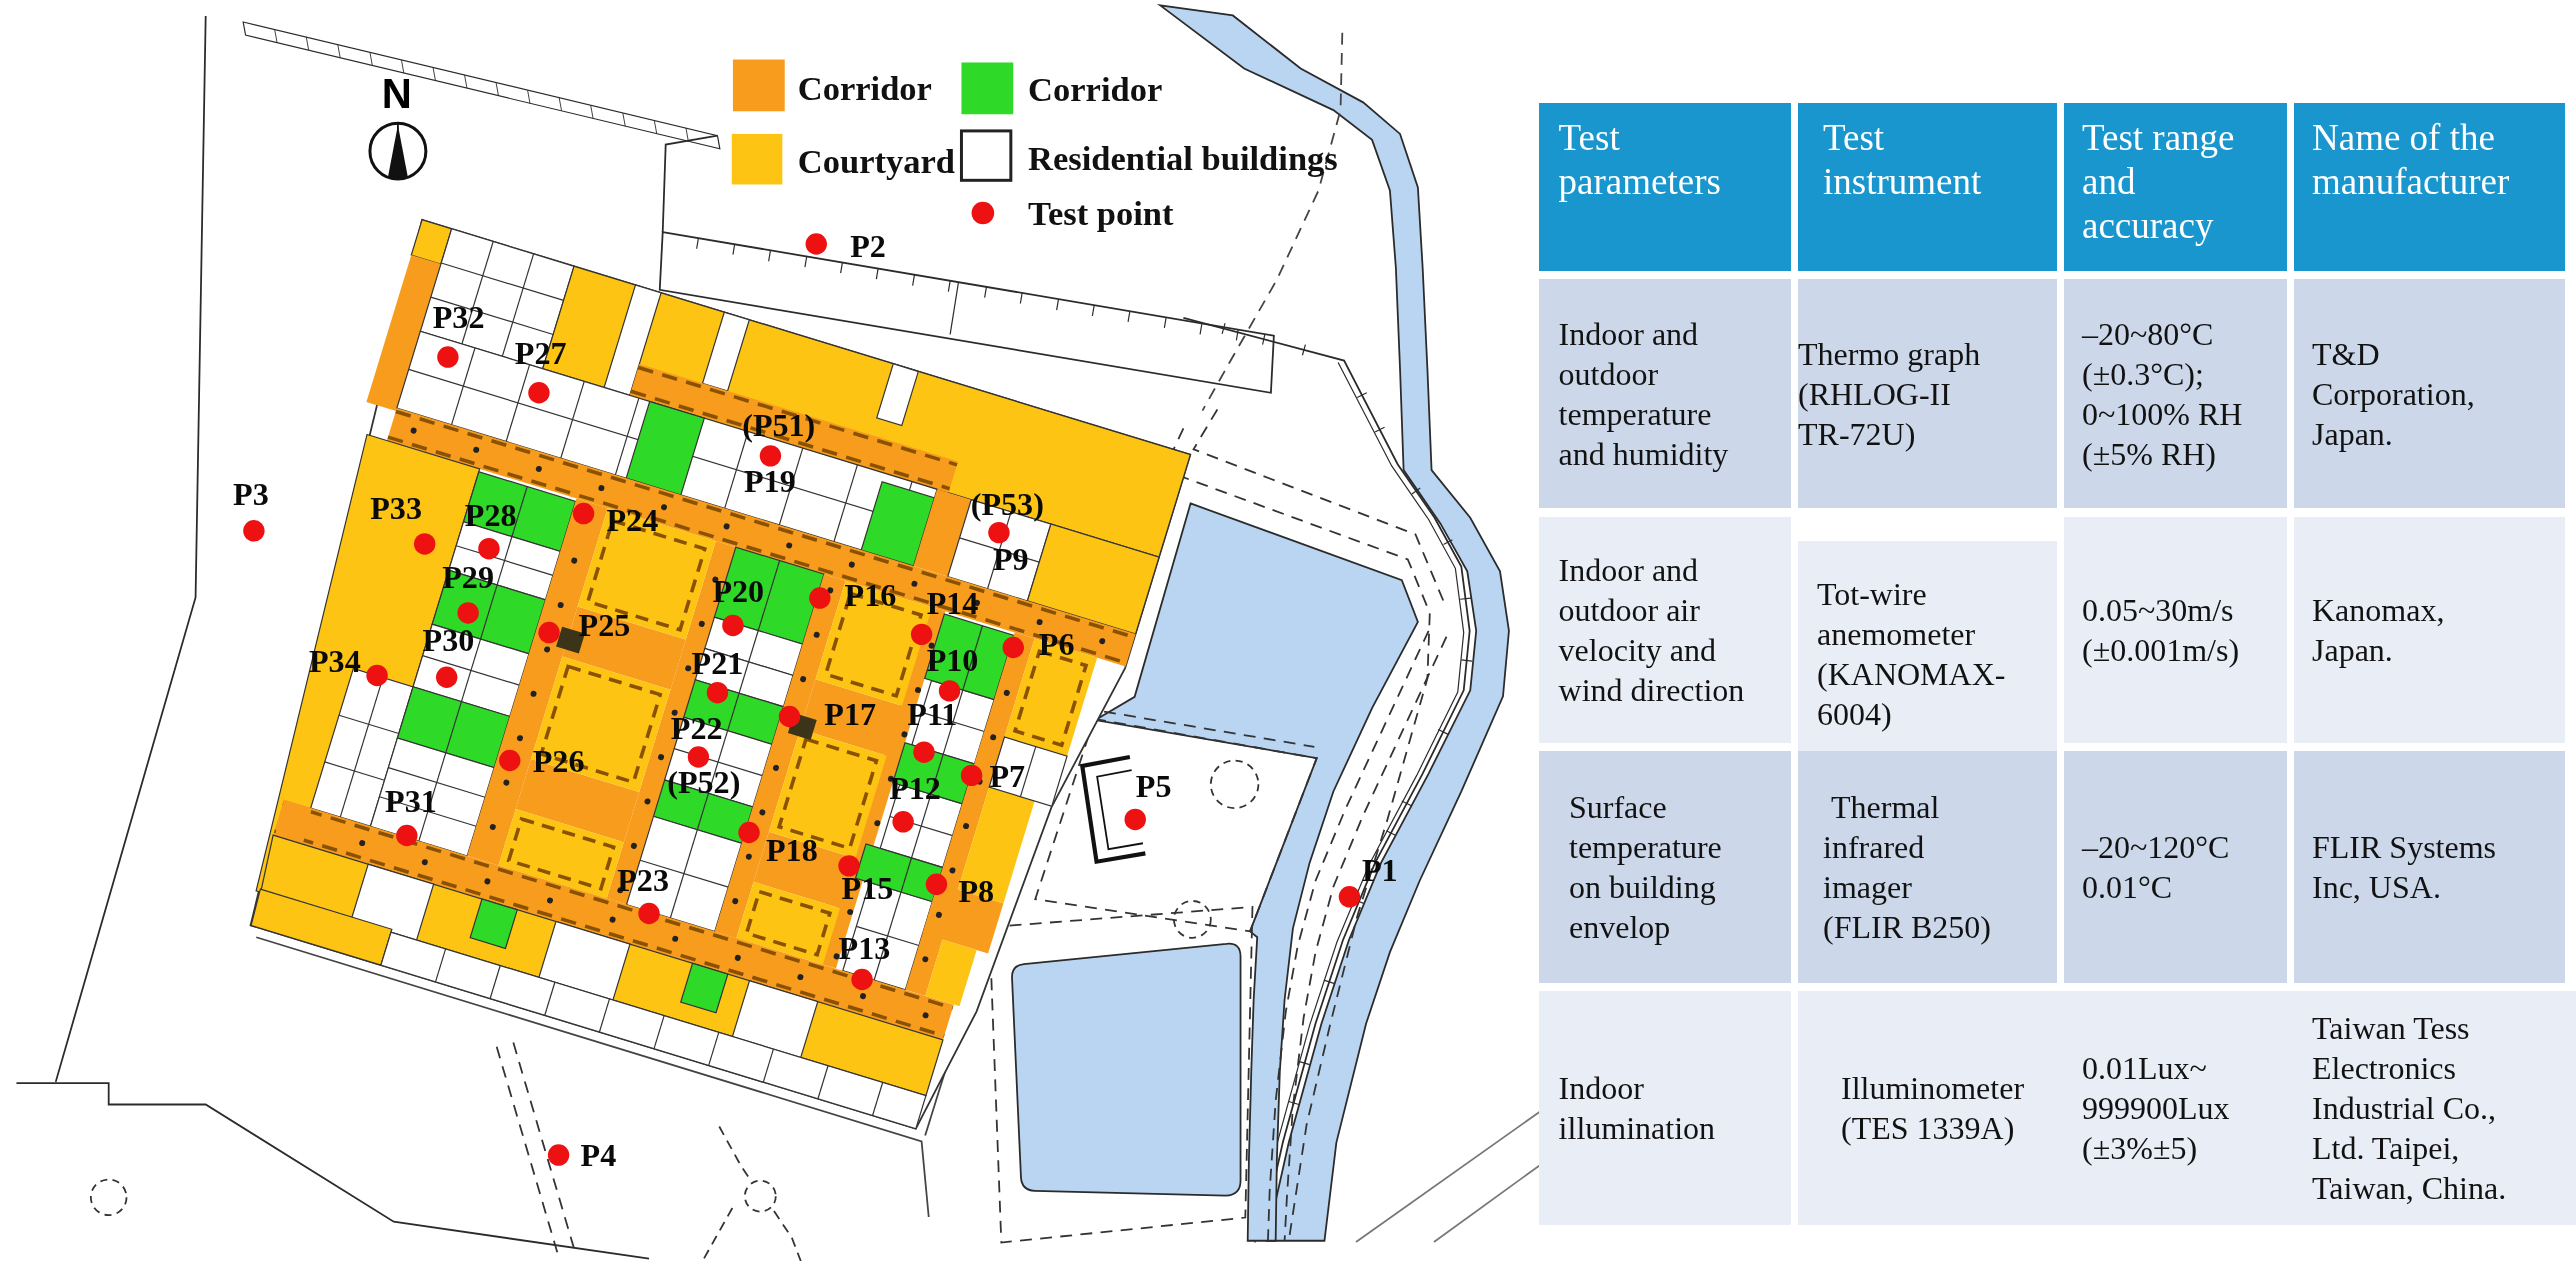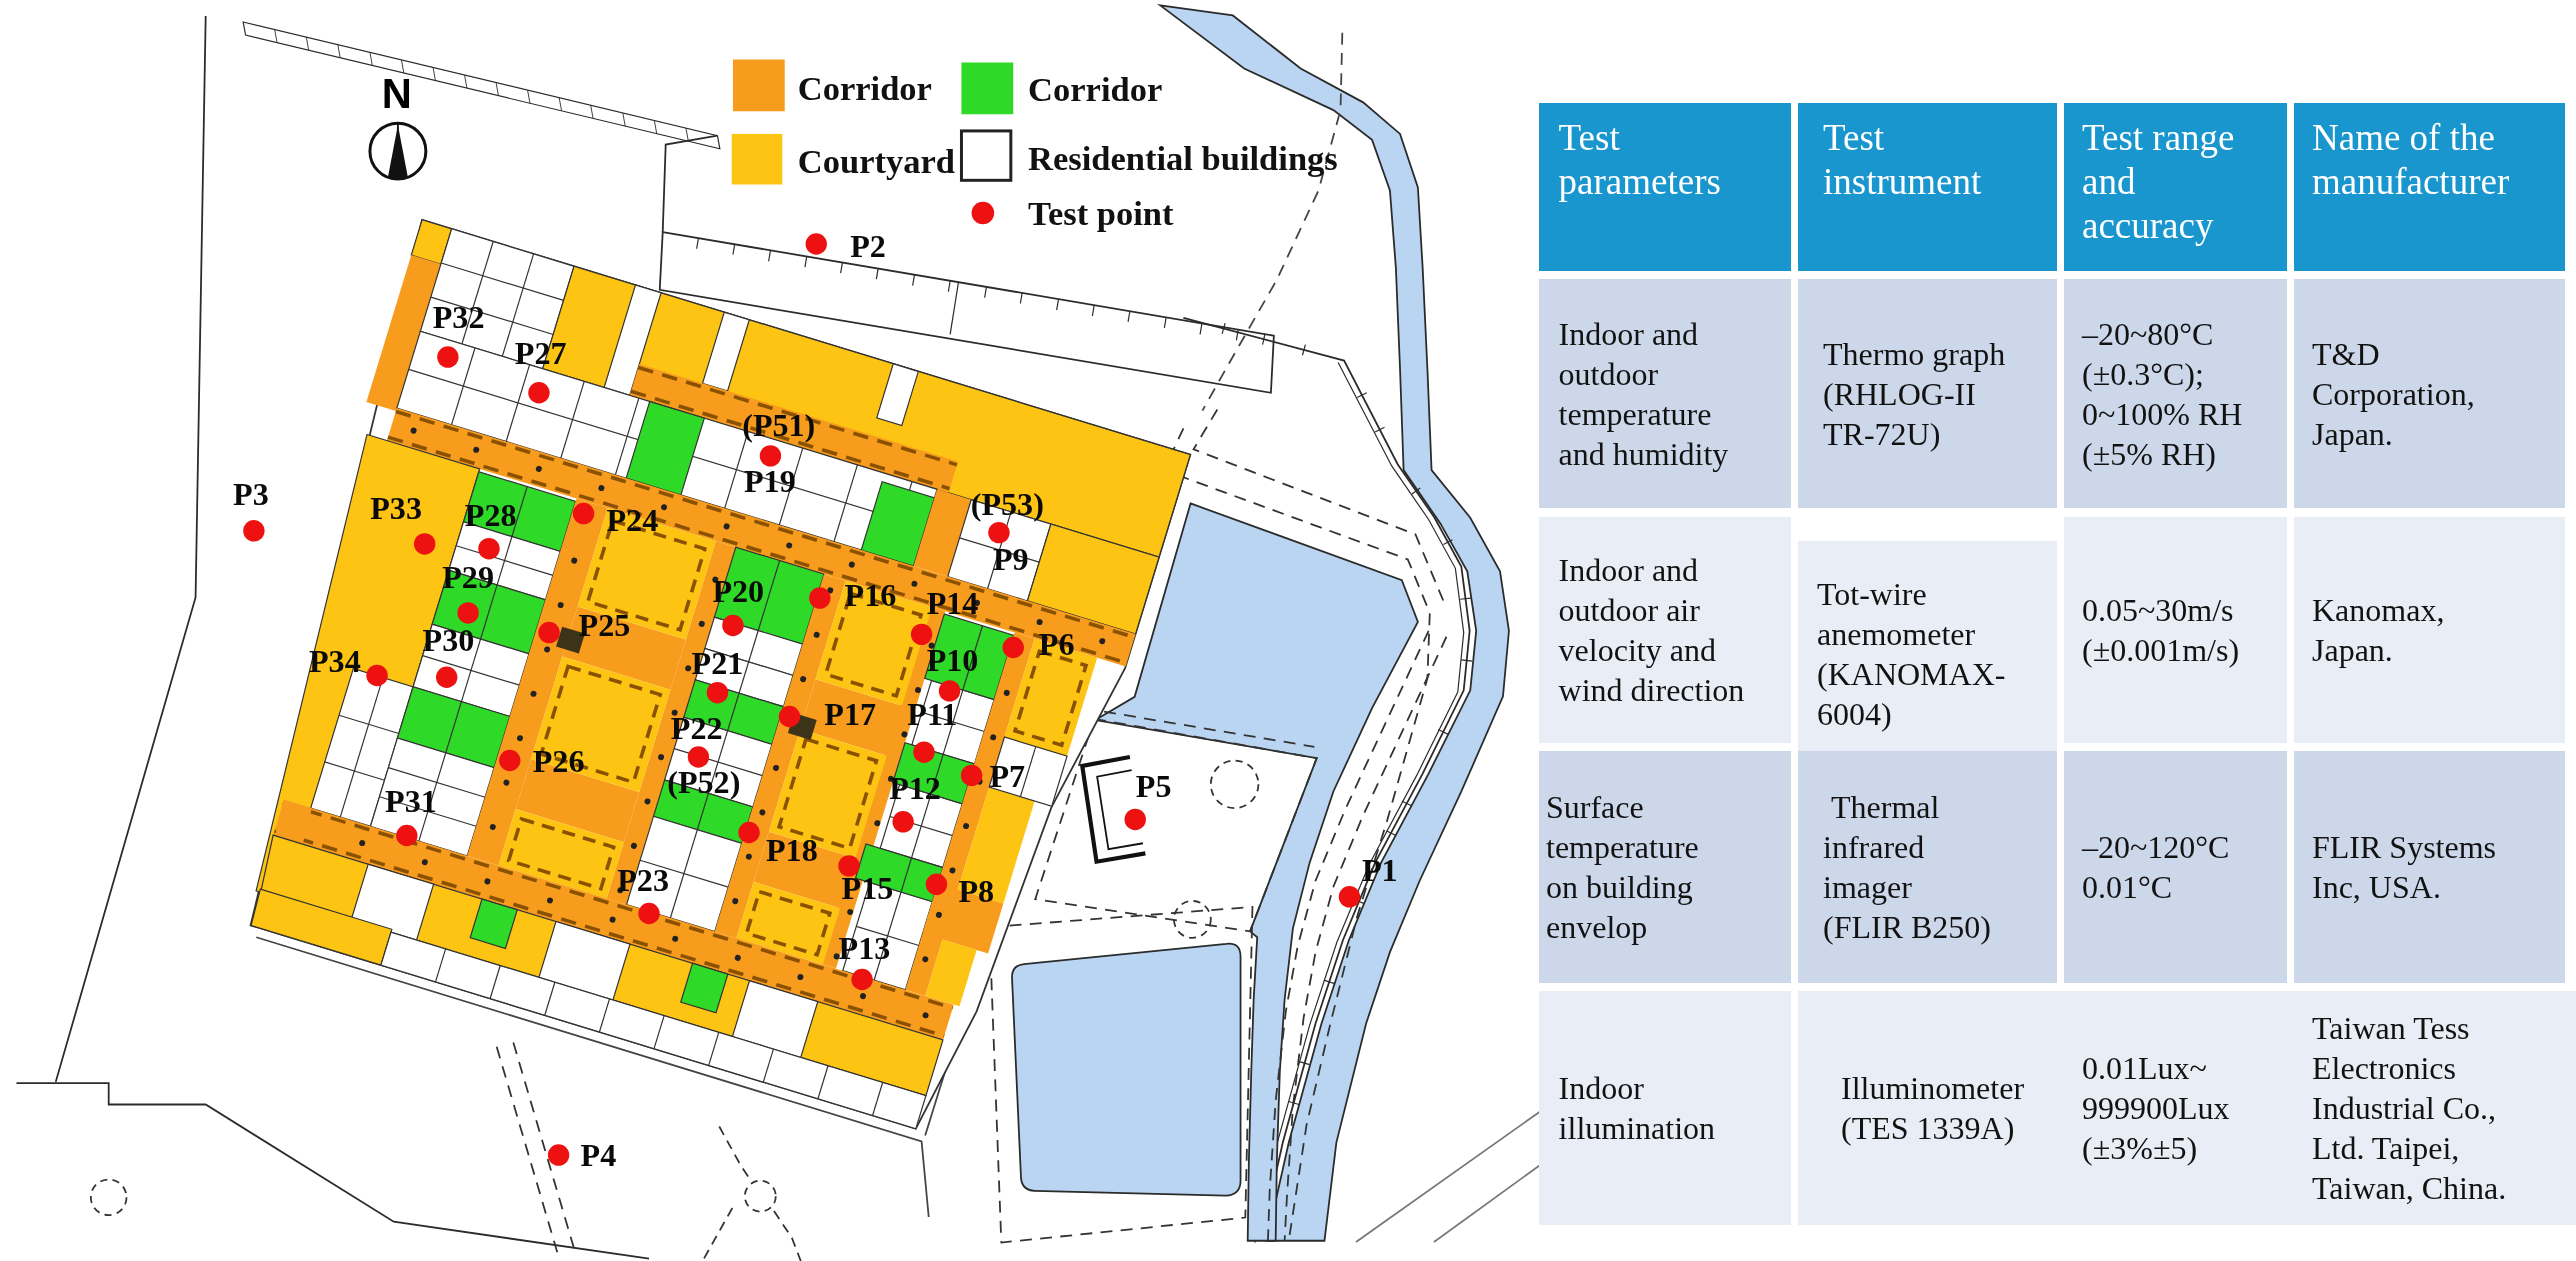--- a/index.html
+++ b/index.html
@@ -528,35 +528,35 @@
 <div class="th" style="left:1539px;top:103px;width:252px;height:168px;padding-left:19.6px">Test<br>parameters</div>
 
 <div class="th" style="left:1798px;top:103px;width:259px;height:168px;padding-left:25px">Test<br>instrument</div>
 
 <div class="th" style="left:2064px;top:103px;width:223px;height:168px;padding-left:18px">Test range<br>and<br>accuracy</div>
 
 <div class="th" style="left:2294px;top:103px;width:271px;height:168px;padding-left:18px">Name of the<br>manufacturer</div>
 
 <div class="td r1" style="left:1539px;top:279px;width:252px;height:229px;padding-left:19.6px">Indoor and<br>outdoor<br>temperature<br>and humidity</div>
 
-<div class="td r1" style="left:1798px;top:279px;width:259px;height:229px;padding-left:25px">Thermo graph<br>(RHLOG-II<br>TR-72U)</div>
+<div class="td r1" style="left:1798px;top:279px;width:259px;height:229px;">Thermo graph<br>(RHLOG-II<br>TR-72U)</div>
 
 <div class="td r1" style="left:2064px;top:279px;width:223px;height:229px;padding-left:18px">–20~80°C<br>(±0.3°C);<br>0~100% RH<br>(±5% RH)</div>
 
 <div class="td r1" style="left:2294px;top:279px;width:271px;height:229px;padding-left:18px">T&amp;D<br>Corporation,<br>Japan.</div>
 
 <div class="td r2" style="left:1539px;top:517px;width:252px;height:226px;padding-left:19.6px">Indoor and<br>outdoor air<br>velocity and<br>wind direction</div>
 
 <div class="td r2" style="left:1798px;top:541px;width:259px;height:226px;padding-left:19px">Tot-wire<br>anemometer<br>(KANOMAX-<br>6004)</div>
 
 <div class="td r2" style="left:2064px;top:517px;width:223px;height:226px;padding-left:18px">0.05~30m/s<br>(±0.001m/s)</div>
 
 <div class="td r2" style="left:2294px;top:517px;width:271px;height:226px;padding-left:18px">Kanomax,<br>Japan.</div>
 
-<div class="td r1" style="left:1539px;top:751px;width:252px;height:232px;padding-left:7px">Surface<br>temperature<br>on building<br>envelop</div>
+<div class="td r1" style="left:1539px;top:751px;width:252px;height:232px;padding-left:30px">Surface<br>temperature<br>on building<br>envelop</div>
 
 <div class="td r1" style="left:1798px;top:751px;width:259px;height:232px;padding-left:25px">&nbsp;Thermal<br>infrared<br>imager<br>(FLIR B250)</div>
 
 <div class="td r1" style="left:2064px;top:751px;width:223px;height:232px;padding-left:18px">–20~120°C<br>0.01°C</div>
 
 <div class="td r2" style="left:1539px;top:991px;width:252px;height:234px;padding-left:19.6px">Indoor<br>illumination</div>
 
 <div class="td r1" style="left:2294px;top:751px;width:271px;height:232px;padding-left:18px">FLIR Systems<br>Inc, USA.</div>
 
 <div class="td r2" style="left:1798px;top:991px;width:306px;height:234px;padding-left:43px">Illuminometer<br>(TES 1339A)</div>

